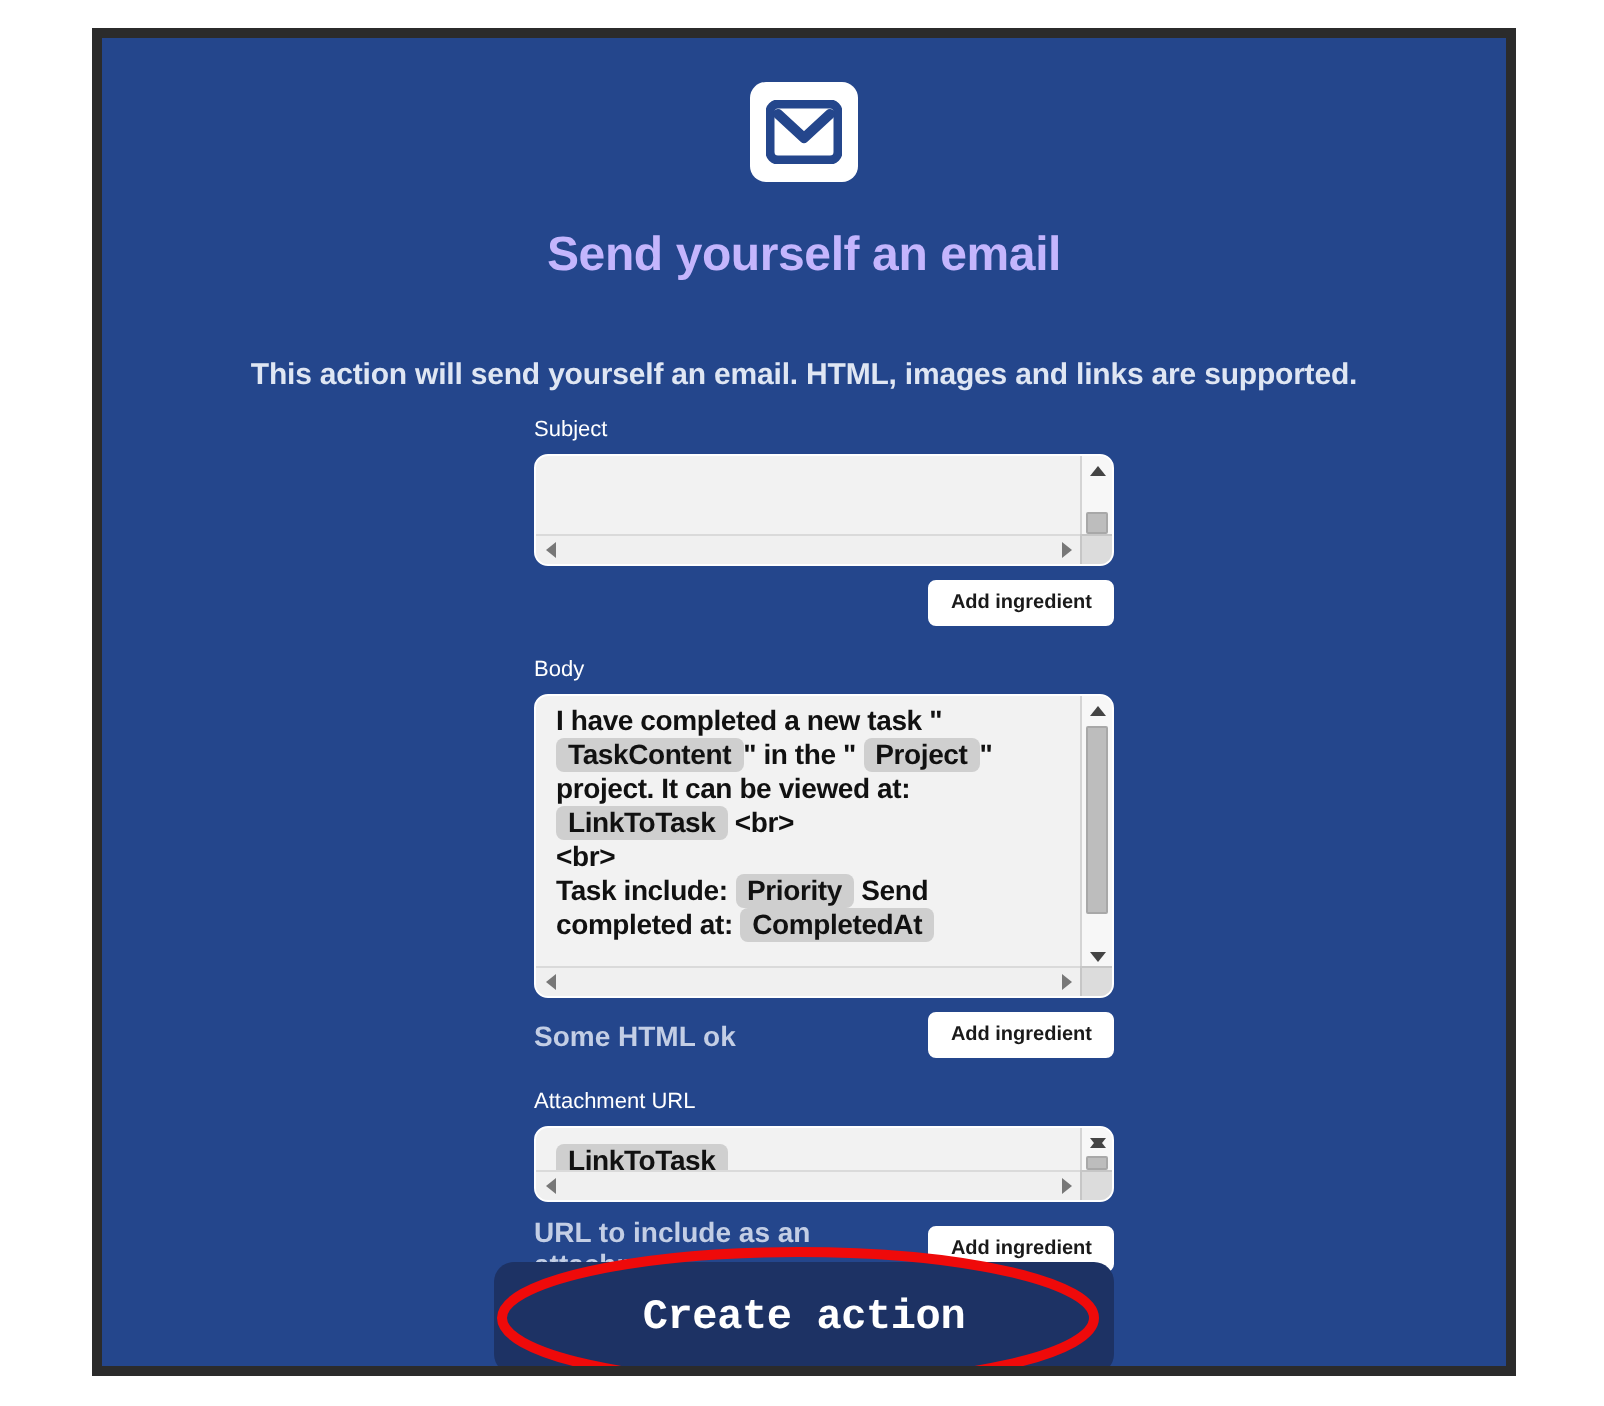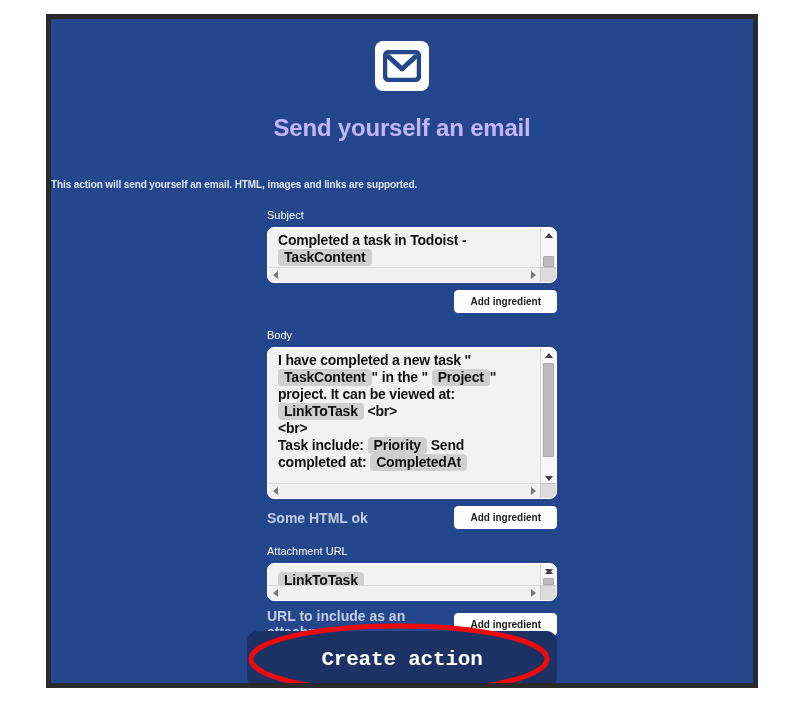--- a/index.html
+++ b/index.html
@@ -59,22 +59,23 @@
     color: #c4b5fd;
     font-size: 24px;
     font-weight: bold;
     letter-spacing: -0.2px;
   }
 
   .subtitle {
     position: absolute;
     left: 0; right: 0;
     top: 160px;
+    text-align: center;
     color: #dfe6f3;
-    font-size: 10px;
+    font-size: 15px;
     font-weight: bold;
     letter-spacing: -0.1px;
   }
 
   
   .form {
     position: absolute;
     left: 216px;
     top: 190px;
     width: 290px;
@@ -214,21 +215,21 @@
     font-size: 14px;
     font-weight: bold;
   }
   .add-ingredient {
     background: #ffffff;
     color: #1a1a1a;
     font-size: 10px;
     font-weight: bold;
     border: 1px solid #ffffff;
     border-radius: 4px;
-    padding: 5px 15px;
+    padding: 5px 10px;
     cursor: pointer;
     white-space: nowrap;
     font-family: "Liberation Sans", sans-serif;
   }
 
   .field-block { margin-bottom: 16px; }
 
   
   .create-wrap {
     position: absolute;
@@ -276,21 +277,20 @@
     </div>
 
     <div class="title">Send yourself an email</div>
     <div class="subtitle">This action will send yourself an email. HTML, images and links are supported.</div>
 
     <div class="form">
 
       <div class="field-block">
         <div class="field-label">Subject</div>
         <div class="input-shell subject">
-          <div class="input-text"><span>Completed a task in Todoist - </span><span class="token">TaskContent</span></div>
           <div class="vscroll">
             <div class="arrow up">
                 <span class="tri up"></span>
               </div>
             <div class="arrow down">
                 <span class="tri down"></span>
               </div>
             <div class="vthumb" style="top:28px;bottom:2px;"></div>
           </div>
           <div class="hscroll">

